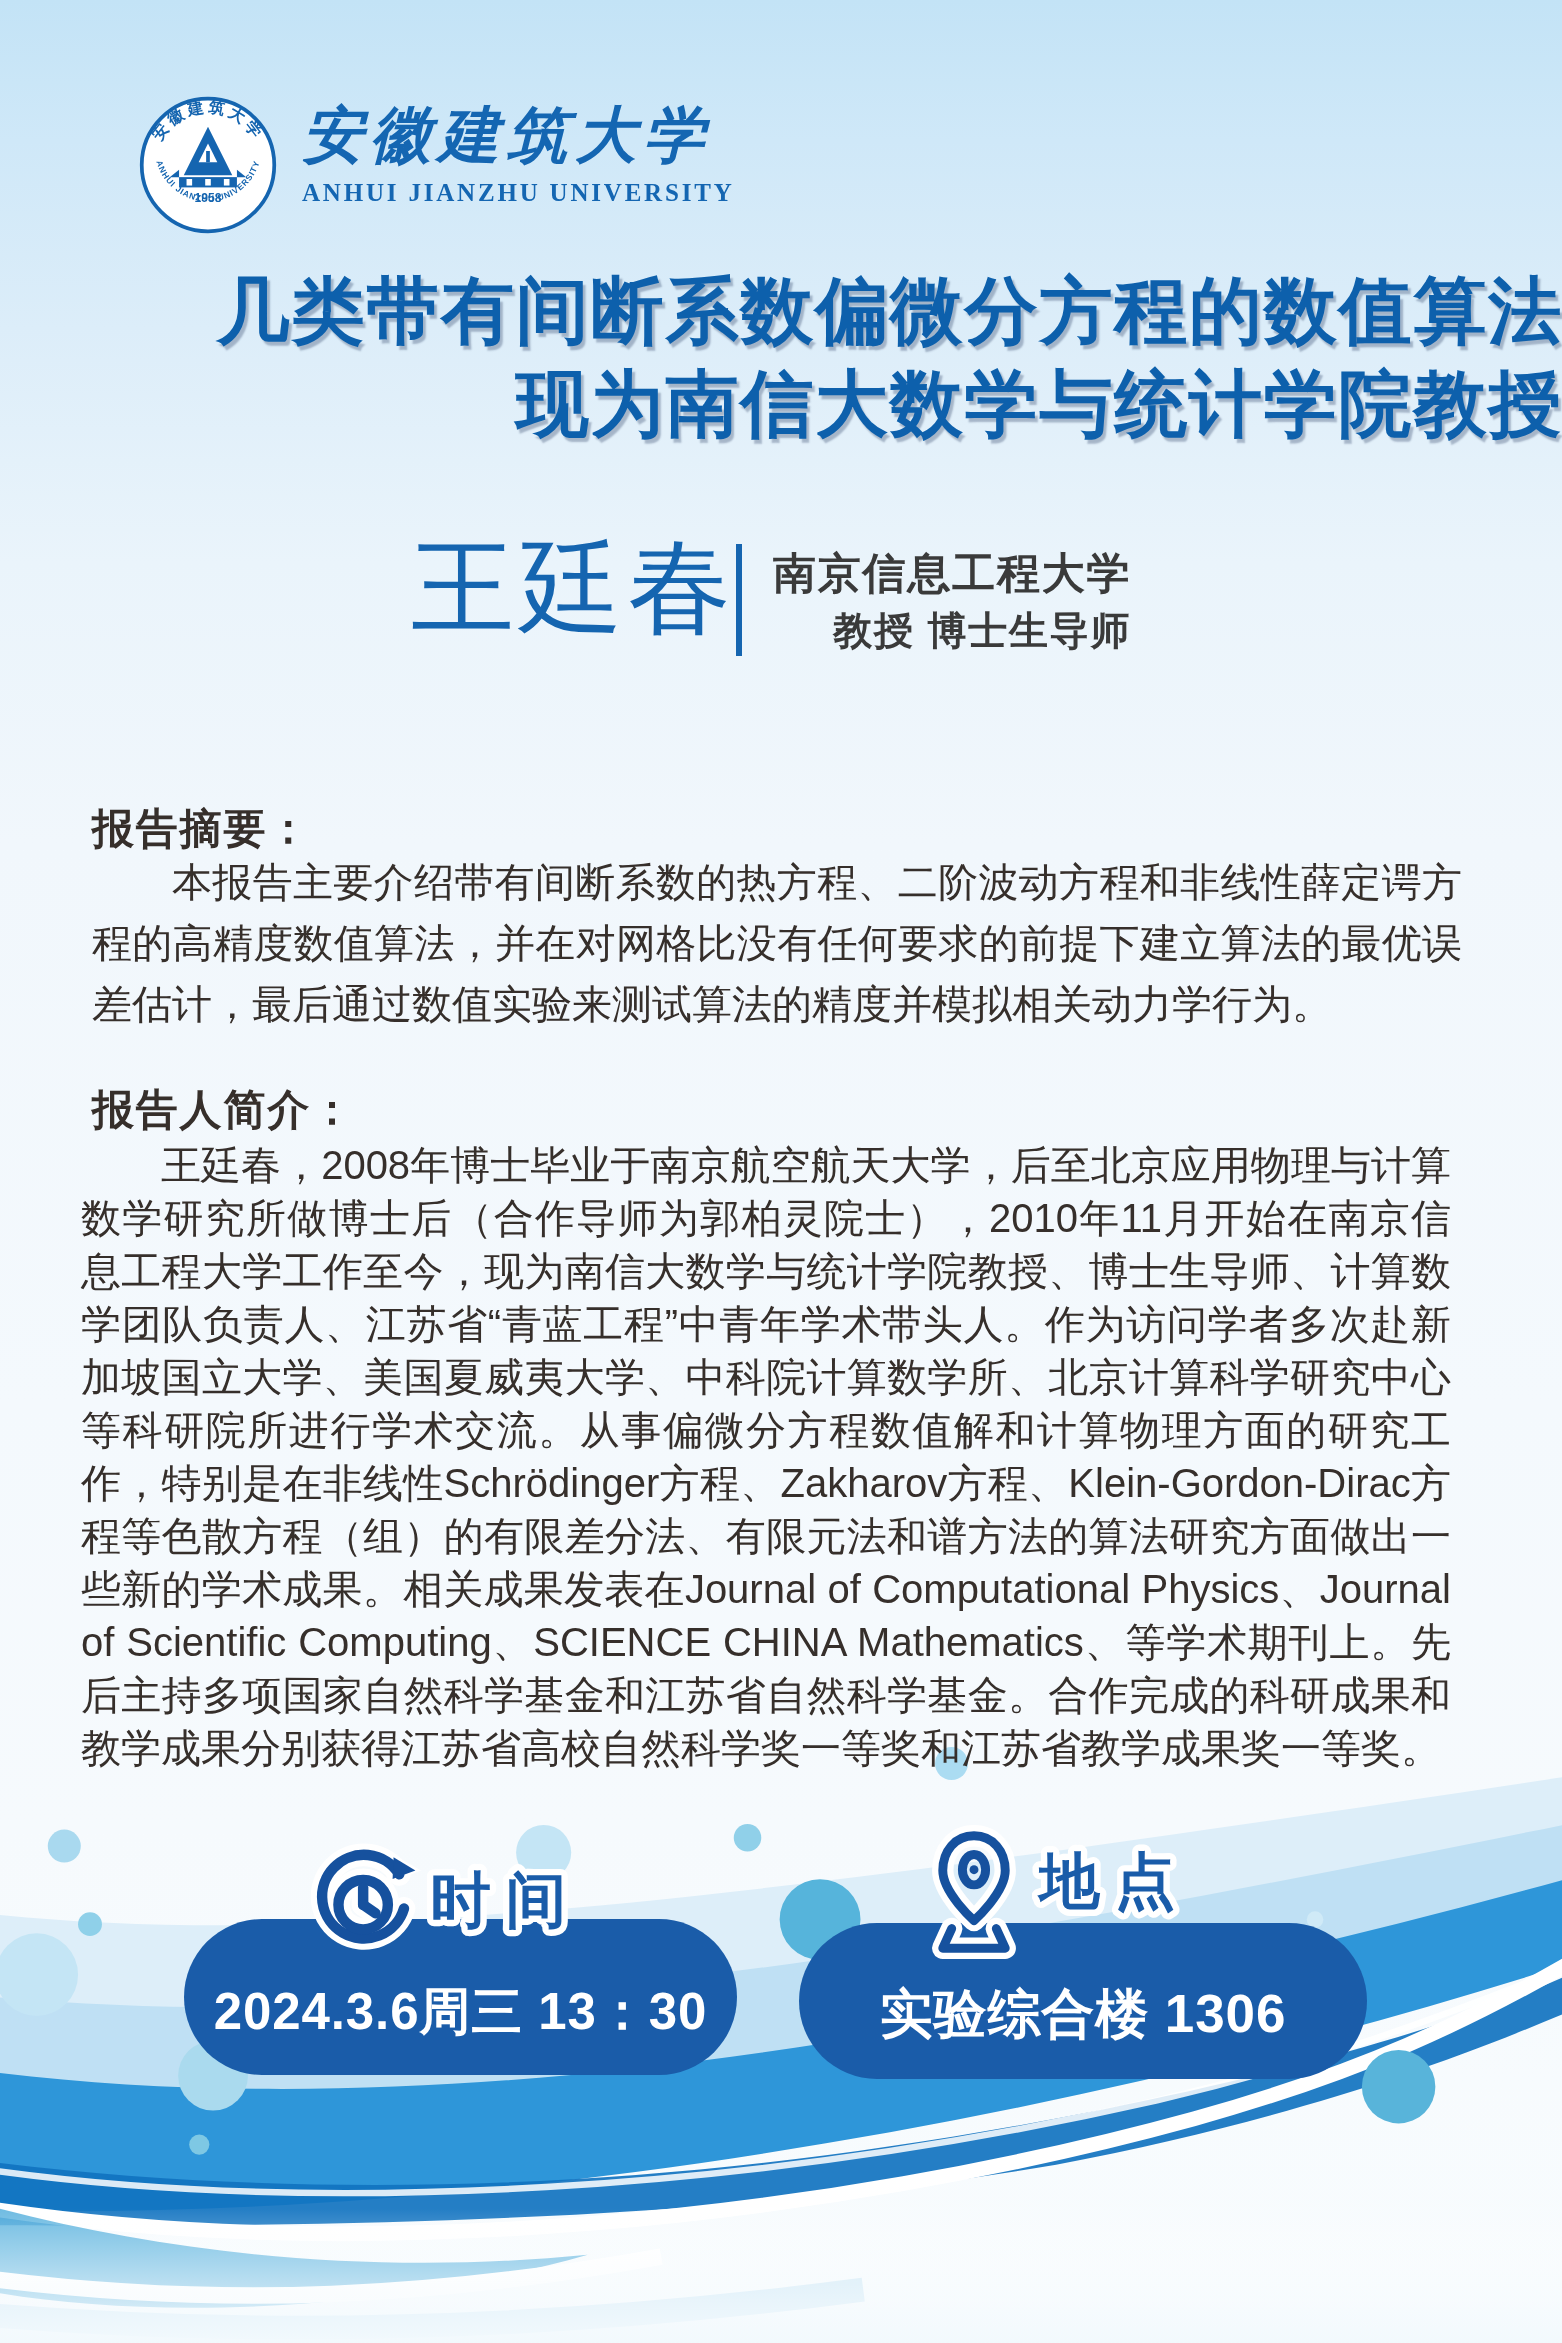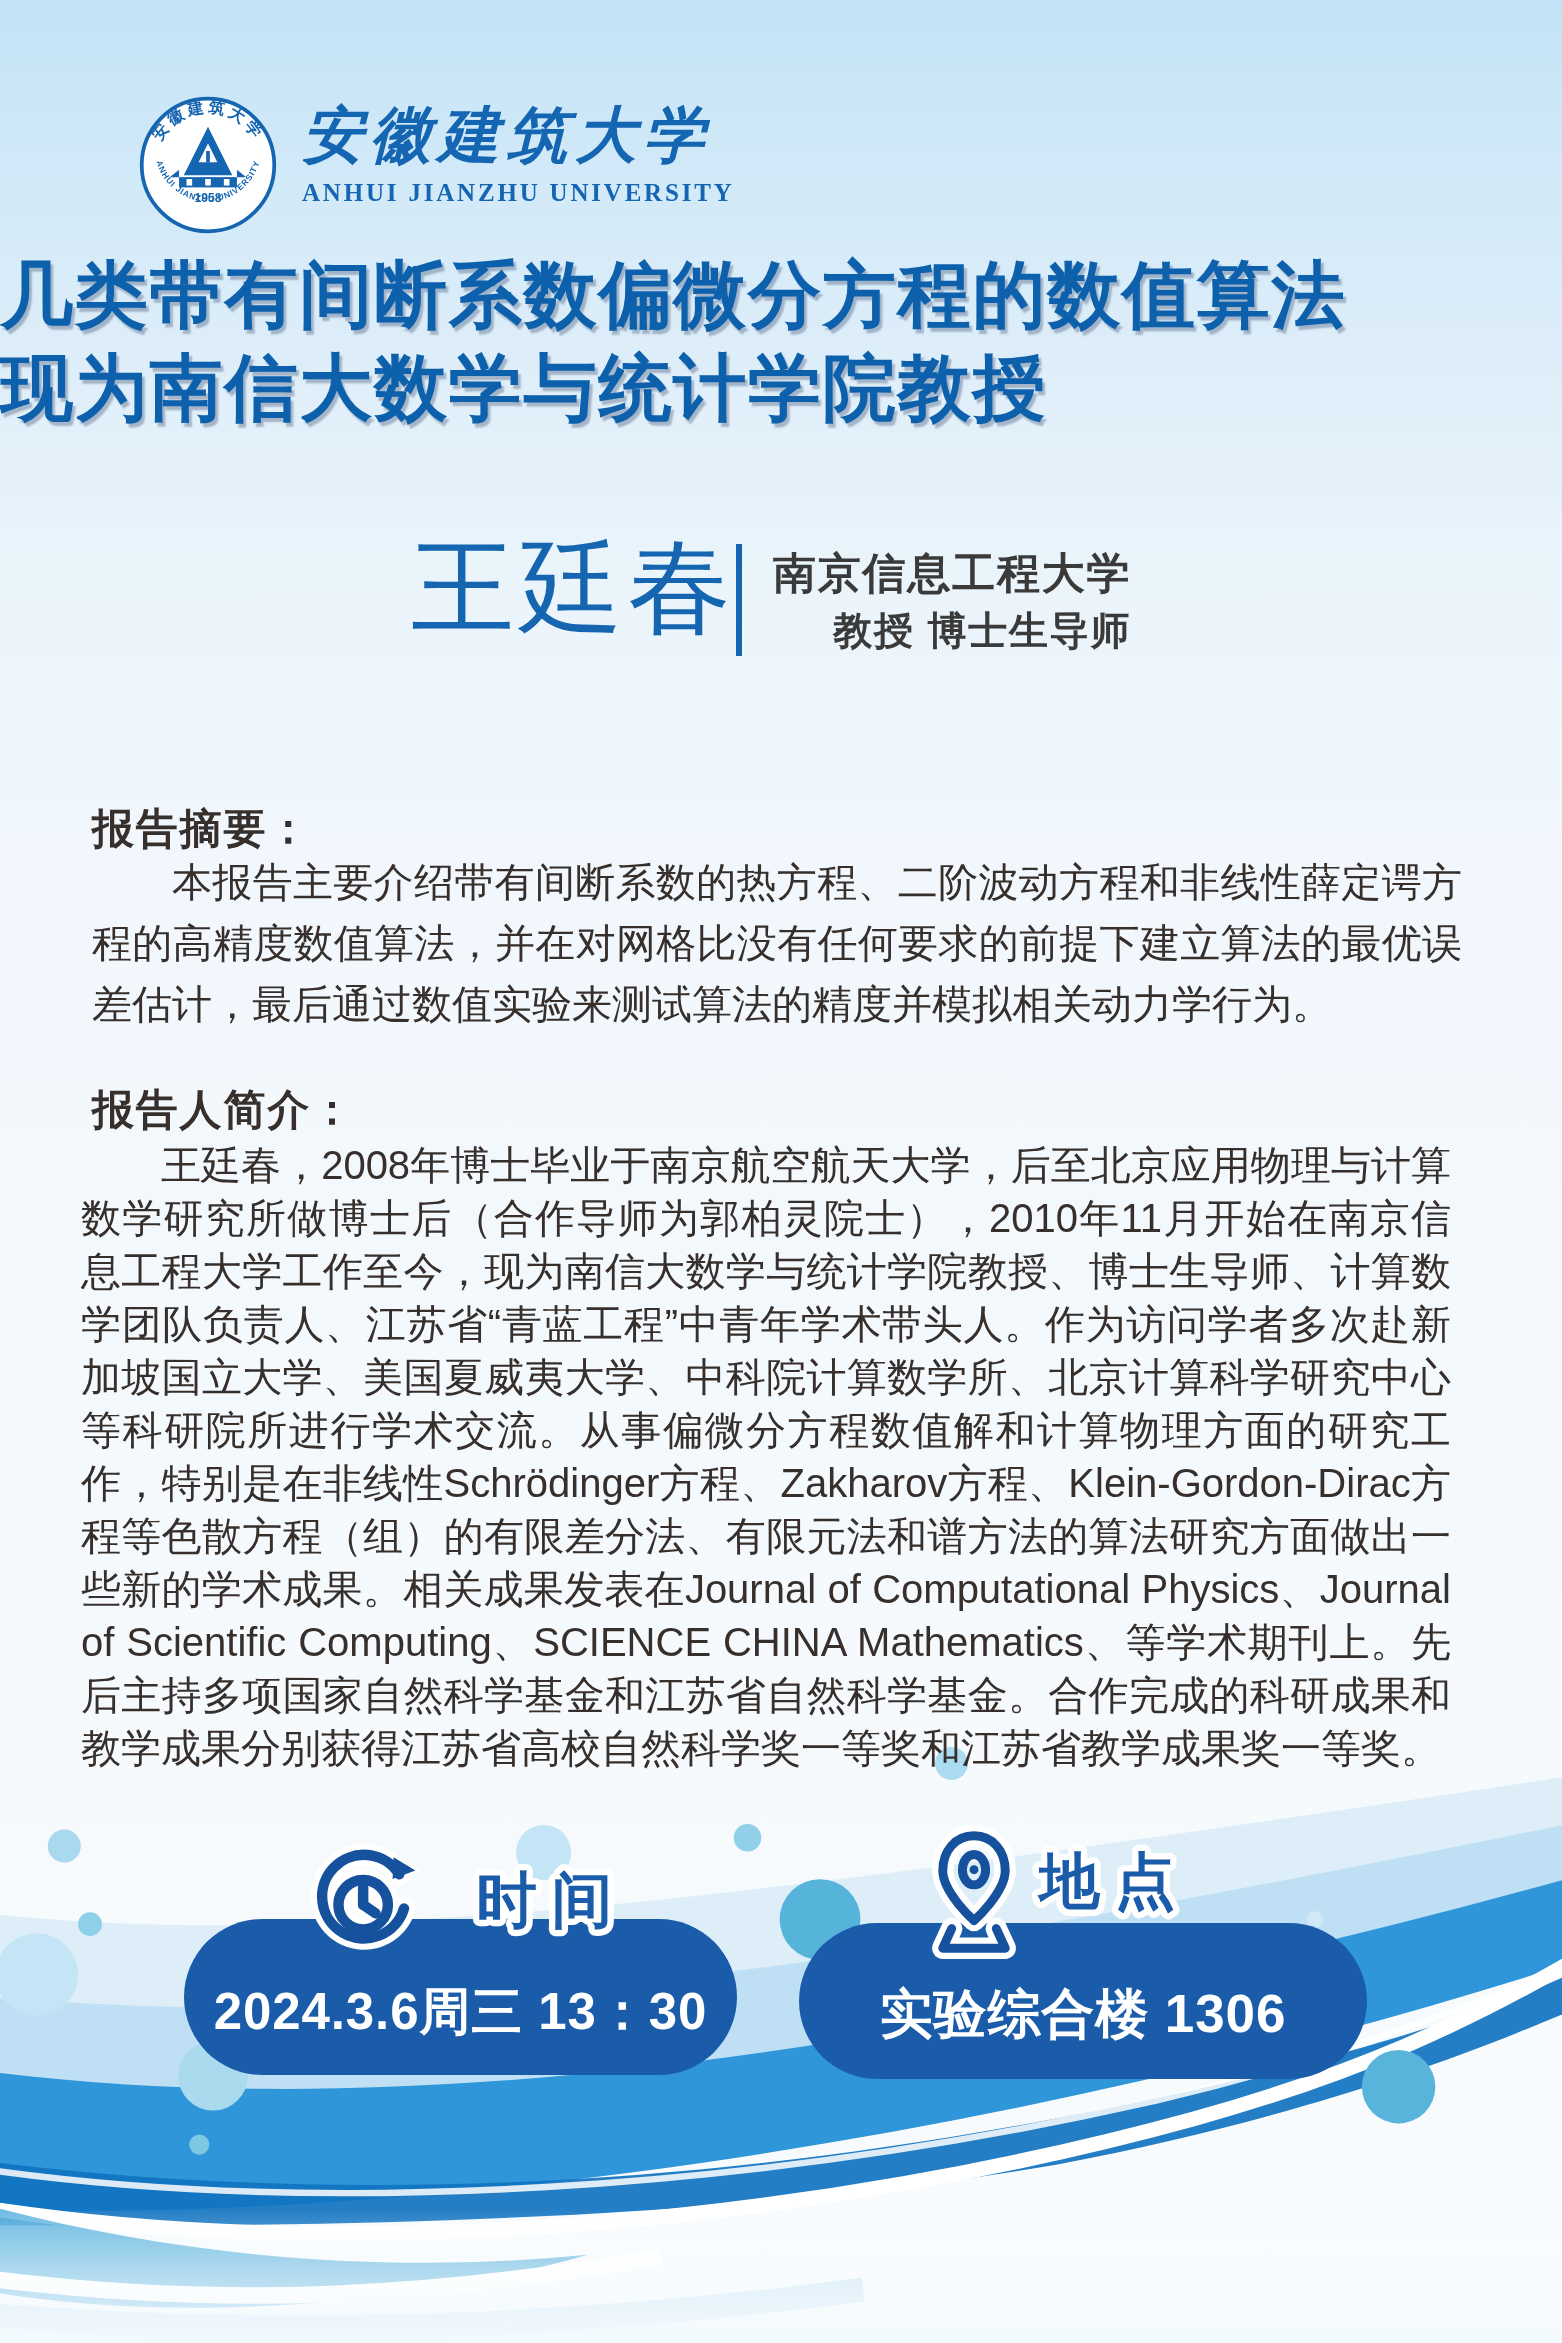--- a/index.html
+++ b/index.html
@@ -8,21 +8,21 @@
     font-family:"Liberation Sans",sans-serif;
     background:linear-gradient(180deg,#c3e3f6 0%,#cfe8f8 6%,#dcedf9 14%,#eaf4fb 24%,#f1f7fc 36%,#f4f9fd 60%,#f6fafd 78%,#f8fcfe 100%);
   }
   .abs{position:absolute;}
   
   .logo-group{left:138px;top:95px;display:flex;align-items:flex-start;gap:24px;}
   .uni-text{padding-top:1.8px;}
   .uni-zh{font-size:61px;font-weight:bold;font-style:italic;color:#1466b2;letter-spacing:7.3px;line-height:77px;}
   .uni-en{font-family:"Liberation Serif",serif;font-size:25px;font-weight:bold;color:#1466b2;letter-spacing:2.8px;margin-top:5.5px;}
   
-  .title{left:0;right:0;top:248px;text-align:left;color:#0d60ac;font-weight:900;
+  .title{left:0;right:0;top:264px;text-align:right;color:#0d60ac;font-weight:900;
          font-size:73px;line-height:93px;letter-spacing:1.8px;
          text-shadow:2.8px 3.7px 1.8px rgba(25,45,85,0.30);}
   
   .speaker-name{left:411px;top:520px;font-size:103px;font-weight:400;color:#1565b0;letter-spacing:5.5px;}
   .speaker-divider{left:736px;top:544px;width:5.5px;height:112px;background:#1565b0;}
   .speaker-info{left:773px;top:547px;color:#3a3a3a;}
   .speaker-affiliation{font-size:43px;font-weight:bold;letter-spacing:1.8px;line-height:53px;}
   .speaker-titles{font-size:39px;font-weight:bold;letter-spacing:1.8px;line-height:50px;margin-top:5.5px;text-align:right;}
   
   .sec-heading{font-size:42px;font-weight:900;color:#362f2b;letter-spacing:1.8px;}
@@ -35,21 +35,21 @@
   .bio-dot{left:935px;top:1747px;width:33px;height:33px;border-radius:50%;
            background:rgba(110,195,233,0.55);z-index:1;}
   
   .wave-art{left:0;top:1777px;z-index:3;}
   
   .pill{z-index:5;background:#1a5ca9;border-radius:79px;display:flex;align-items:center;
         justify-content:center;box-sizing:border-box;color:#ffffff;font-weight:bold;}
   .pill-time{left:184px;top:1919px;width:553px;height:156px;padding-top:31px;font-size:51px;letter-spacing:0.9px;}
   .pill-loc{left:799px;top:1923px;width:568px;height:156px;padding-top:27.5px;font-size:53px;letter-spacing:0.9px;}
   .badge{z-index:6;display:flex;align-items:flex-start;}
-  .badge-time{left:309px;top:1842px;gap:46px;}
+  .badge-time{left:309px;top:1842px;}
   .badge-loc{left:916px;top:1823px;}
   
   .organizer{left:0;right:0;top:2189px;text-align:center;font-size:49px;font-weight:900;
              color:#1261ae;letter-spacing:4.6px;z-index:7;}
 </style>
 </head>
 <body>
 
 <div class="poster">
 

